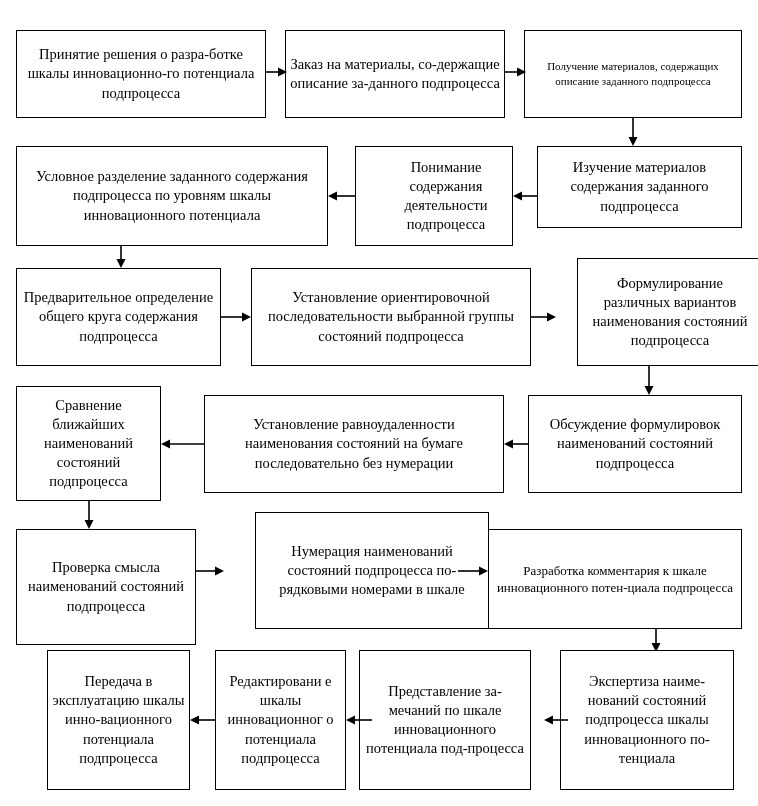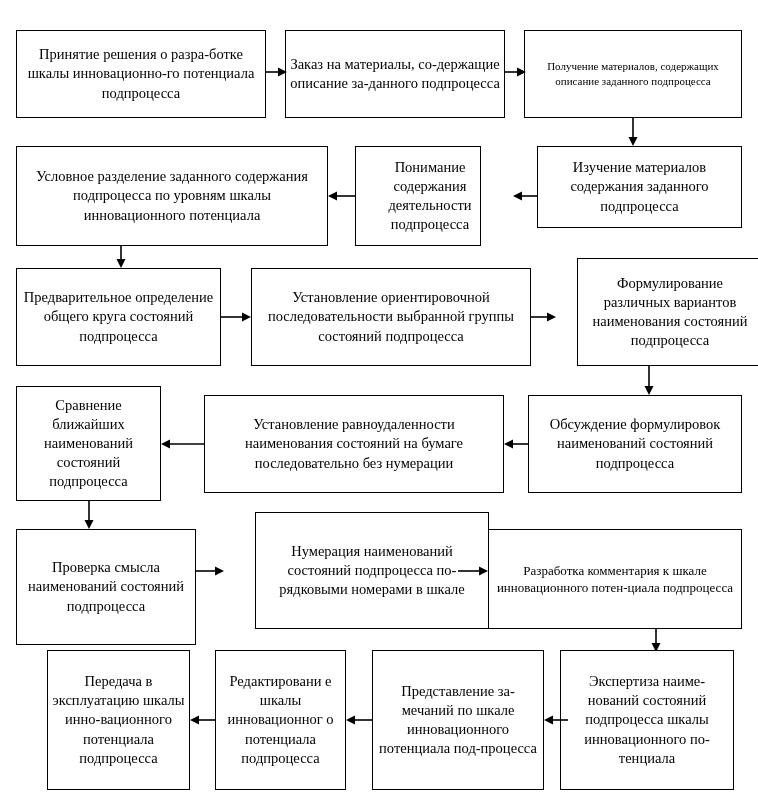--- a/index.html
+++ b/index.html
@@ -79,21 +79,21 @@
     <svg width="12" height="28" viewBox="0 0 12 28">
       <line x1="6" y1="0" x2="6" y2="21" stroke="#000" stroke-width="1.6"></line>
       <polygon points="6,28 1.5,19 10.5,19" fill="#000"></polygon>
     </svg>
   </div>
 
   <div class="node" style="left:16px; top:146px; width:312px; height:100px; font-size:14.5px;">
     <span>Условное разделение заданного содержания подпроцесса по уровням шкалы инновационного потенциала</span>
   </div>
 
-  <div class="node" style="left:355px; top:146px; width:126px; height:100px; font-size:14.5px;padding-left:28px;">
+  <div class="node" style="left:355px; top:146px; width:158px; height:100px; font-size:14.5px;padding-left:28px;">
     <span>Понимание содержания деятельности подпроцесса</span>
   </div>
 
   <div class="node" style="left:537px; top:146px; width:205px; height:82px; font-size:14.5px;">
     <span>Изучение материалов содержания заданного подпроцесса</span>
   </div>
 
   <div class="arrow" style="left:513px; top:190px;">
     <svg width="24" height="12" viewBox="0 0 24 12">
       <line x1="24" y1="6" x2="9" y2="6" stroke="#000" stroke-width="1.6"></line>
@@ -108,21 +108,21 @@
   </div>
 
   <div class="arrow" style="left:115px; top:246px;">
     <svg width="12" height="22" viewBox="0 0 12 22">
       <line x1="6" y1="0" x2="6" y2="15" stroke="#000" stroke-width="1.6"></line>
       <polygon points="6,22 1.5,13 10.5,13" fill="#000"></polygon>
     </svg>
   </div>
 
   <div class="node" style="left:16px; top:268px; width:205px; height:98px; font-size:14.5px;">
-    <span>Предварительное определение общего круга состояний подпроцесса</span>
+    <span>Предварительное определение общего круга содержания подпроцесса</span>
   </div>
 
   <div class="node" style="left:251px; top:268px; width:280px; height:98px; font-size:14.5px;">
     <span>Установление ориентировочной последовательности выбранной группы состояний подпроцесса</span>
   </div>
 
   <div class="node" style="left:556px; top:258px; width:186px; height:108px; font-size:14.5px;margin-left:21px;">
     <span>Формулирование различных вариантов наименования состояний подпроцесса</span>
   </div>
 
@@ -212,21 +212,21 @@
   </div>
 
   <div class="node" style="left:47px; top:650px; width:143px; height:140px; font-size:14.5px;">
     <span>Передача в эксплуатацию шкалы инно-вационного потенциала подпроцесса</span>
   </div>
 
   <div class="node" style="left:215px; top:650px; width:131px; height:140px; font-size:14.5px;">
     <span>Редактировани е шкалы инновационног о потенциала подпроцесса</span>
   </div>
 
-  <div class="node" style="left:372px; top:650px; width:172px; height:140px; font-size:14.5px;">
+  <div class="node" style="left:359px; top:650px; width:172px; height:140px; font-size:14.5px;">
     <span>Представление за-мечаний по шкале инновационного потенциала под-процесса</span>
   </div>
 
   <div class="node" style="left:560px; top:650px; width:174px; height:140px; font-size:14.5px;">
     <span>Экспертиза наиме-нований состояний подпроцесса шкалы инновационного по-тенциала</span>
   </div>
 
   <div class="arrow" style="left:544px; top:714px;">
     <svg width="24" height="12" viewBox="0 0 24 12">
       <line x1="24" y1="6" x2="9" y2="6" stroke="#000" stroke-width="1.6"></line>

